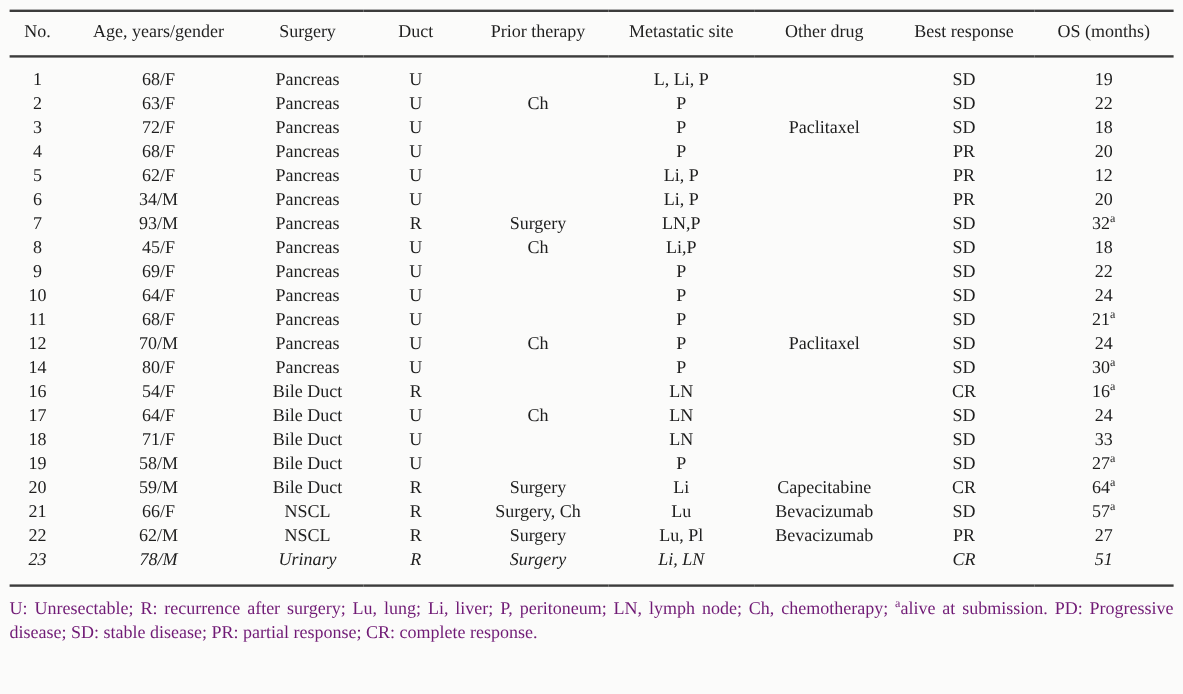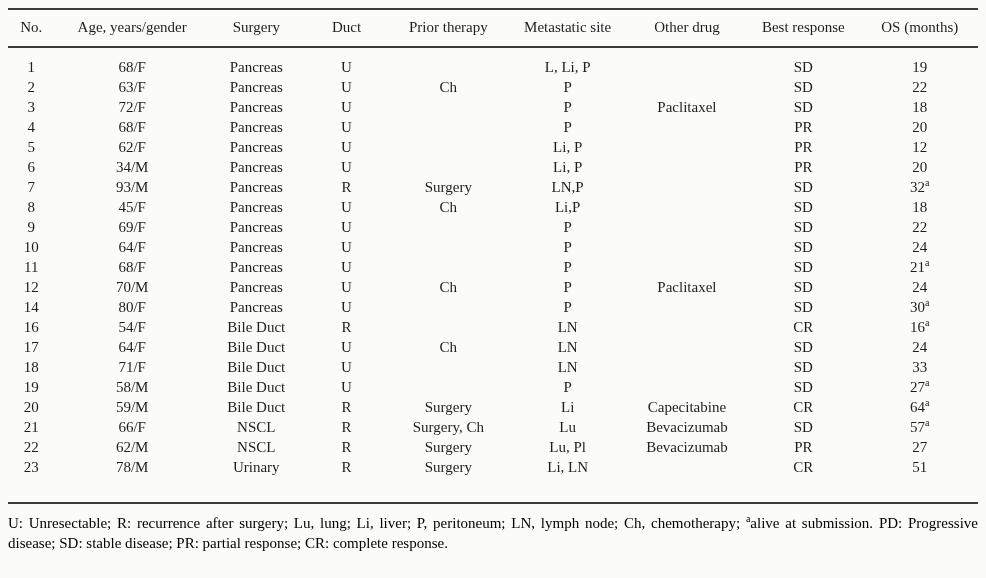--- a/index.html
+++ b/index.html
@@ -35,33 +35,33 @@
   }
   table.patient-table tbody td {
     font-size: 15px;
     text-align: center;
     height: 20px;
     line-height: 20px;
     padding: 0;
     white-space: nowrap;
   }
   table.patient-table tbody tr:first-child td { padding-top: 9px; }
-  table.patient-table tbody tr:last-child td { padding-bottom: 25px; }
+  table.patient-table tbody tr:last-child td { padding-bottom: 10px; font-style: italic; }
   sup {
     font-size: 10px;
     line-height: 0;
     vertical-align: super;
   }
   .footnote {
     margin: 9px 0 0 0;
     width: 970px;
     font-size: 15px;
     line-height: 20px;
     text-align: justify;
-    color: #000000;
+    color: #701a75;
   }
 </style>
 </head>
 <body>
 
 <div class="page">
 
   <table class="patient-table">
     <colgroup>
       <col style="width:4.8%">

